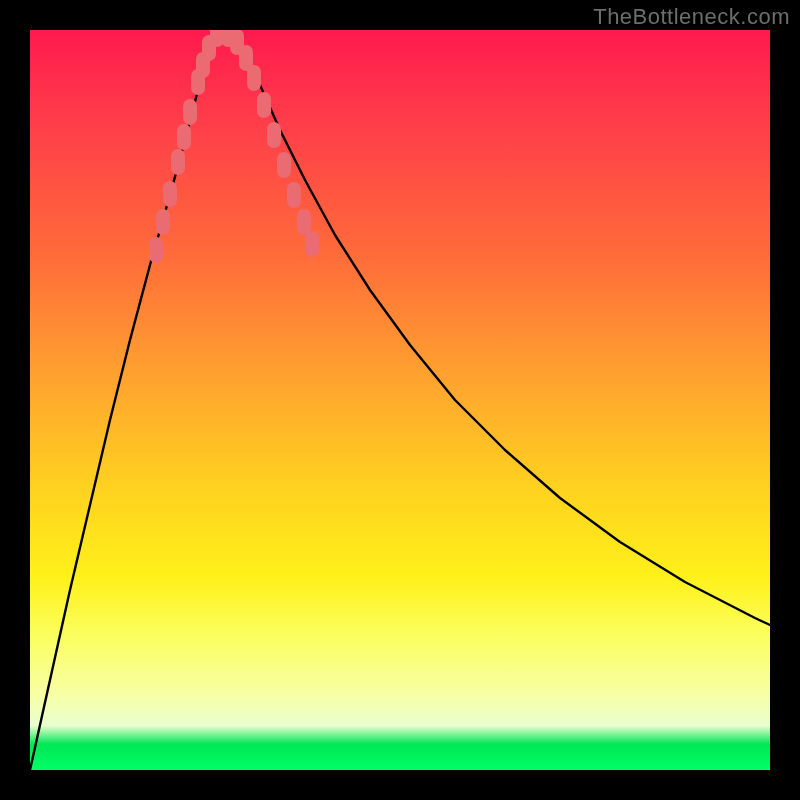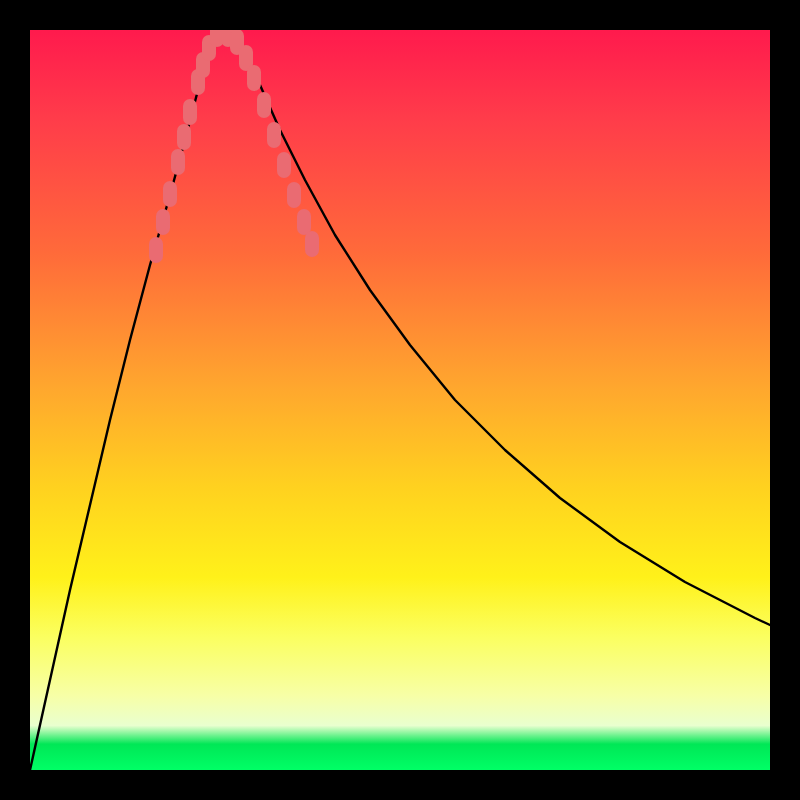--- a/index.html
+++ b/index.html
@@ -81,13 +81,14 @@
           <rect x="217" y="35" width="14" height="26" rx="7" ry="7" fill="#ea6b72"></rect>
           <rect x="227" y="62" width="14" height="26" rx="7" ry="7" fill="#ea6b72"></rect>
           <rect x="237" y="92" width="14" height="26" rx="7" ry="7" fill="#ea6b72"></rect>
           <rect x="247" y="122" width="14" height="26" rx="7" ry="7" fill="#ea6b72"></rect>
           <rect x="257" y="152" width="14" height="26" rx="7" ry="7" fill="#ea6b72"></rect>
           <rect x="267" y="179" width="14" height="26" rx="7" ry="7" fill="#ea6b72"></rect>
           <rect x="275" y="201" width="14" height="26" rx="7" ry="7" fill="#ea6b72"></rect>
         </g>
     </svg>
   </div>
+  <div class="watermark">TheBottleneck.com</div>
 </div>
 
 </body></html>

